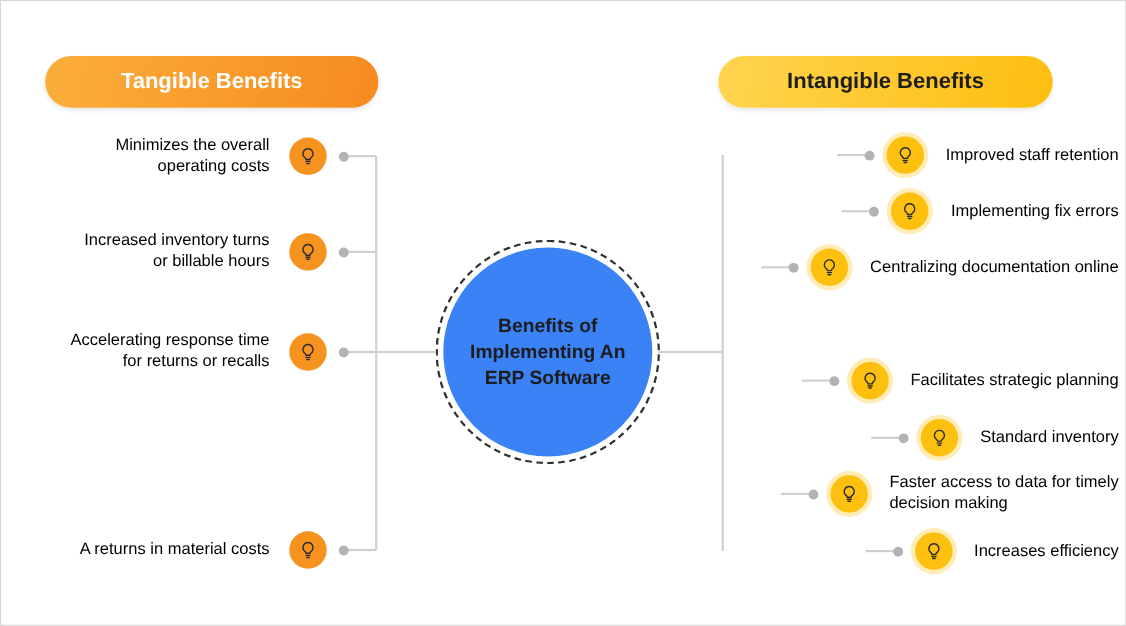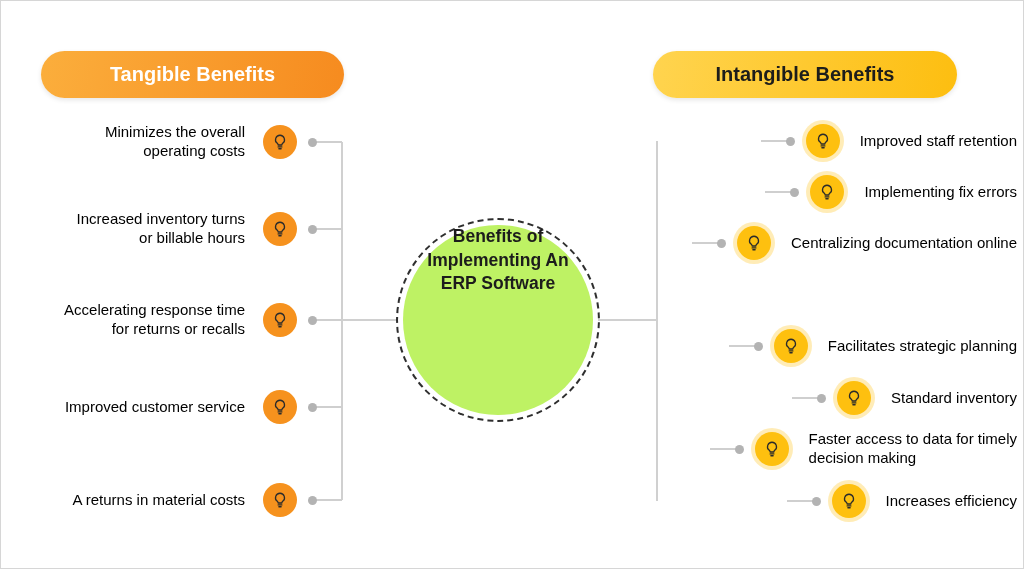--- a/index.html
+++ b/index.html
@@ -52,24 +52,24 @@
     position: absolute;
     left: 395px; top: 217px;
     width: 204px; height: 204px;
     border: 2px dashed #2e2e2e;
     border-radius: 50%;
     box-sizing: border-box;
   }
   .center-circle .inner {
     position: absolute;
     inset: 5px;
-    background: #bef264;
+    background: #3b82f6;
     border-radius: 50%;
     display: flex;
-    align-items: flex-start;
+    align-items: center;
     justify-content: center;
     text-align: center;
   }
   .center-title {
     font-size: 17.5px;
     font-weight: 700;
     line-height: 1.35;
     color: #1c1c1c;
     white-space: pre-line;
   }
@@ -194,34 +194,20 @@
           <path d="M9.5 18.5h5"></path>
           <path d="M10.5 21h3"></path>
         </svg>
     </div>
     <div class="link">
         <span class="seg"></span>
         <span class="dot"></span>
       </div>
   </div>
 
-  <div class="row l" style="top:386px">
-    <div class="b-text">Improved customer service</div>
-    <div class="icon-circle">
-      <svg viewBox="0 0 24 24" width="18" height="18" fill="none" stroke="#2b2b2b" stroke-width="1.7" stroke-linecap="round" stroke-linejoin="round">
-          <path d="M12 3a6 6 0 0 1 3.6 10.8c-.7.55-1.1 1.3-1.1 2.2h-5c0-.9-.4-1.65-1.1-2.2A6 6 0 0 1 12 3z"></path>
-          <path d="M9.5 18.5h5"></path>
-          <path d="M10.5 21h3"></path>
-        </svg>
-    </div>
-    <div class="link">
-        <span class="seg"></span>
-        <span class="dot"></span>
-      </div>
-  </div>
 
   <div class="row l" style="top:479px">
     <div class="b-text">A returns in material costs</div>
     <div class="icon-circle">
       <svg viewBox="0 0 24 24" width="18" height="18" fill="none" stroke="#2b2b2b" stroke-width="1.7" stroke-linecap="round" stroke-linejoin="round">
           <path d="M12 3a6 6 0 0 1 3.6 10.8c-.7.55-1.1 1.3-1.1 2.2h-5c0-.9-.4-1.65-1.1-2.2A6 6 0 0 1 12 3z"></path>
           <path d="M9.5 18.5h5"></path>
           <path d="M10.5 21h3"></path>
         </svg>
     </div>

